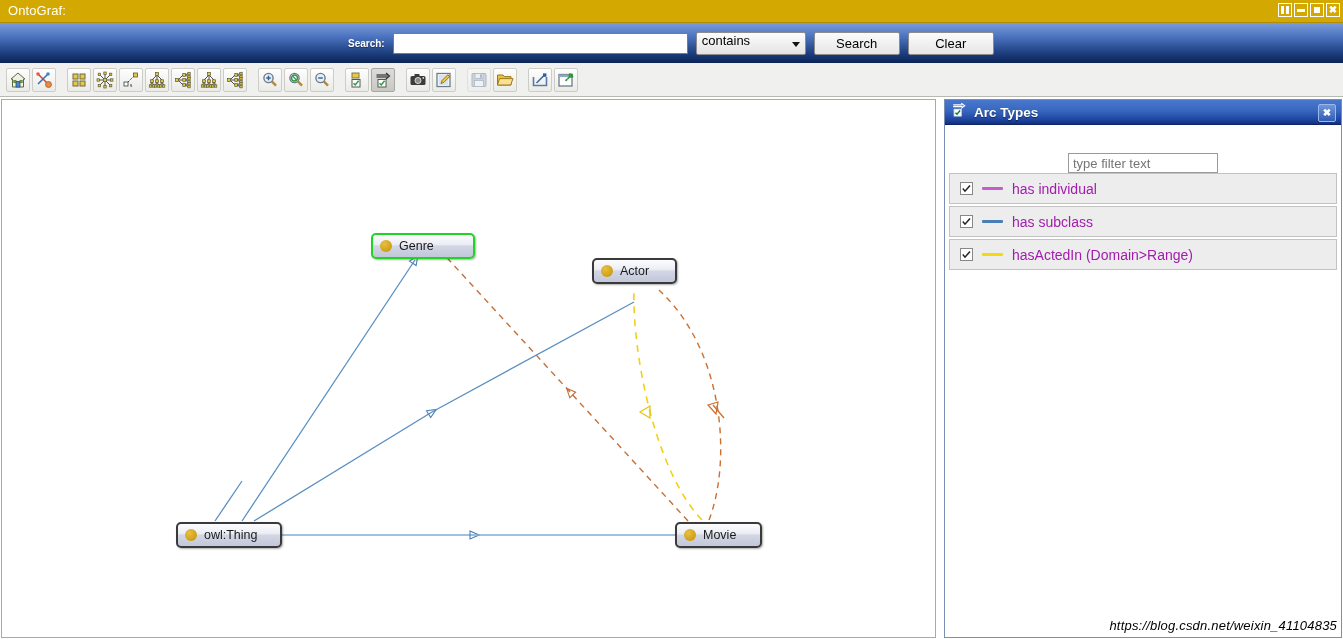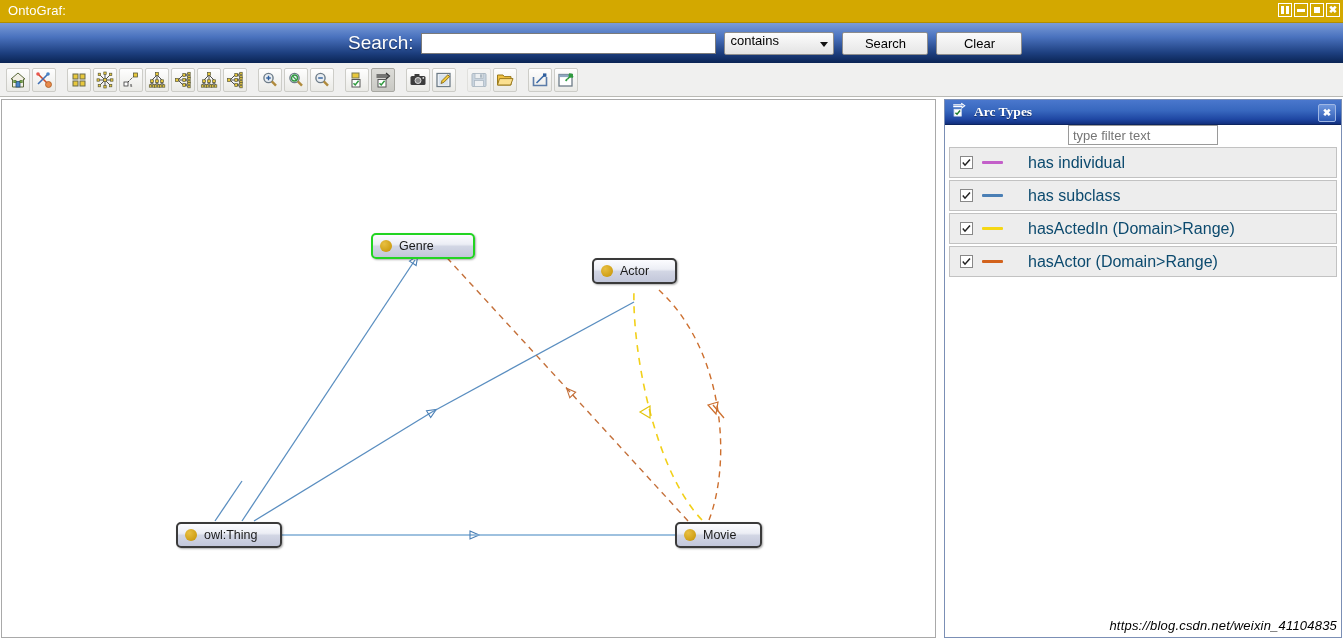--- a/index.html
+++ b/index.html
@@ -39,21 +39,21 @@
   
   .searchbar{
     position:absolute;left:0;top:23px;width:1343px;height:40px;
     background:linear-gradient(to bottom,#7b9cd8 0%,#4a72be 35%,#1d3f7f 75%,#0a2454 100%);
     box-sizing:border-box;
   }
   .search-inner{
     position:absolute;left:348px;top:0;height:40px;display:flex;align-items:center;gap:0;
   }
   .search-label{
-    font-size:19px;font-weight:normal;color:#ffffff;margin-right:8px;
+    font-size:10px;font-weight:bold;color:#ffffff;margin-right:8px;
     text-shadow:0 1px 1px rgba(0,0,0,.4);
   }
   .search-input{
     width:295px;height:21px;border:1px solid #7a7a7a;background:#ffffff;
     font-family:"Liberation Sans",sans-serif;font-size:12px;padding:0 3px;
     box-sizing:border-box;outline:none;
   }
   .search-select{
     margin-left:8px;width:110px;height:23px;
     border:1px solid #8c8c8c;border-radius:2px;
@@ -129,53 +129,52 @@
   .panel-header{
     height:25px;
     background:linear-gradient(to bottom,#4a77cd 0%,#3767be 45%,#1f47a3 80%,#122f7d 100%);
     border-bottom:1px solid #0d2560;
     display:flex;align-items:center;padding:0 4px 0 6px;box-sizing:border-box;
     position:relative;
   }
   .panel-header .ph-title{
     font-size:13.5px;font-weight:bold;color:#ffffff;margin-left:7px;
     text-shadow:0 1px 1px rgba(0,0,0,.45);
-    font-family:Liberation Serif, serif;
   }
   .ph-close{
     position:absolute;right:5px;top:4px;width:16px;height:16px;
     border:1px solid #9fb7e4;border-radius:2px;
     background:linear-gradient(to bottom,#6f97dd,#2f5cb5);
     display:flex;align-items:center;justify-content:center;
     color:#fff;font-size:10px;font-weight:bold;line-height:1;
   }
   .panel-body{
     position:absolute;left:0;top:25px;right:0;bottom:0;
     background:#ffffff;
   }
-  .filter-row{height:22px;display:flex;align-items:flex-start;justify-content:center;}
+  .filter-row{height:48px;display:flex;align-items:flex-end;justify-content:center;}
   .filter-input{
     width:150px;height:20px;border:1px solid #9a9a9a;background:#fff;
     font-family:"Liberation Sans",sans-serif;font-size:13px;color:#7b7b7b;
     padding:0 4px;box-sizing:border-box;outline:none;
   }
   .arc-list{padding:0 4px;}
   .arc-item{
     height:31px;margin-bottom:2px;
     background:#ededed;border:1px solid #c2c2c2;
     display:flex;align-items:center;padding-left:10px;box-sizing:border-box;
   }
   .cb{
     width:13px;height:13px;border:1px solid #888;background:#fff;
     display:flex;align-items:center;justify-content:center;flex:none;
     box-sizing:border-box;
   }
   .cb svg{display:block;}
   .swatch{width:21px;height:3px;margin:0 9px 0 9px;flex:none;border-radius:1px;}
-  .arc-label{font-size:16px;color:#0c4a6e;white-space:nowrap;margin-left:16px;}
+  .arc-label{font-size:14px;color:#a21caf;white-space:nowrap;}
 </style>
 </head>
 <body>
 
 <div class="app">
 
   <div class="titlebar">
     <div class="title">OntoGraf:</div>
     <div class="win-btns">
       <div class="win-btn wb-restore"></div>
@@ -562,29 +561,20 @@
         <div class="arc-item">
           <span class="cb">
             <svg width="11" height="11" viewBox="0 0 11 11">
                 <path d="M1.8 5.6 L4 8.2 L9 2.4" fill="none" stroke="#222" stroke-width="1.5"></path>
               </svg>
           </span>
           <span class="swatch" style="background:#f5d714"></span>
           <span class="arc-label">hasActedIn (Domain&gt;Range)</span>
         </div>
 
-        <div class="arc-item">
-          <span class="cb">
-            <svg width="11" height="11" viewBox="0 0 11 11">
-                <path d="M1.8 5.6 L4 8.2 L9 2.4" fill="none" stroke="#222" stroke-width="1.5"></path>
-              </svg>
-          </span>
-          <span class="swatch" style="background:#d2621c"></span>
-          <span class="arc-label">hasActor (Domain&gt;Range)</span>
-        </div>
 
 
       </div>
     </div>
   </div>
 
   <div class="watermark">https://blog.csdn.net/weixin_41104835</div>
 
 </div>
 

